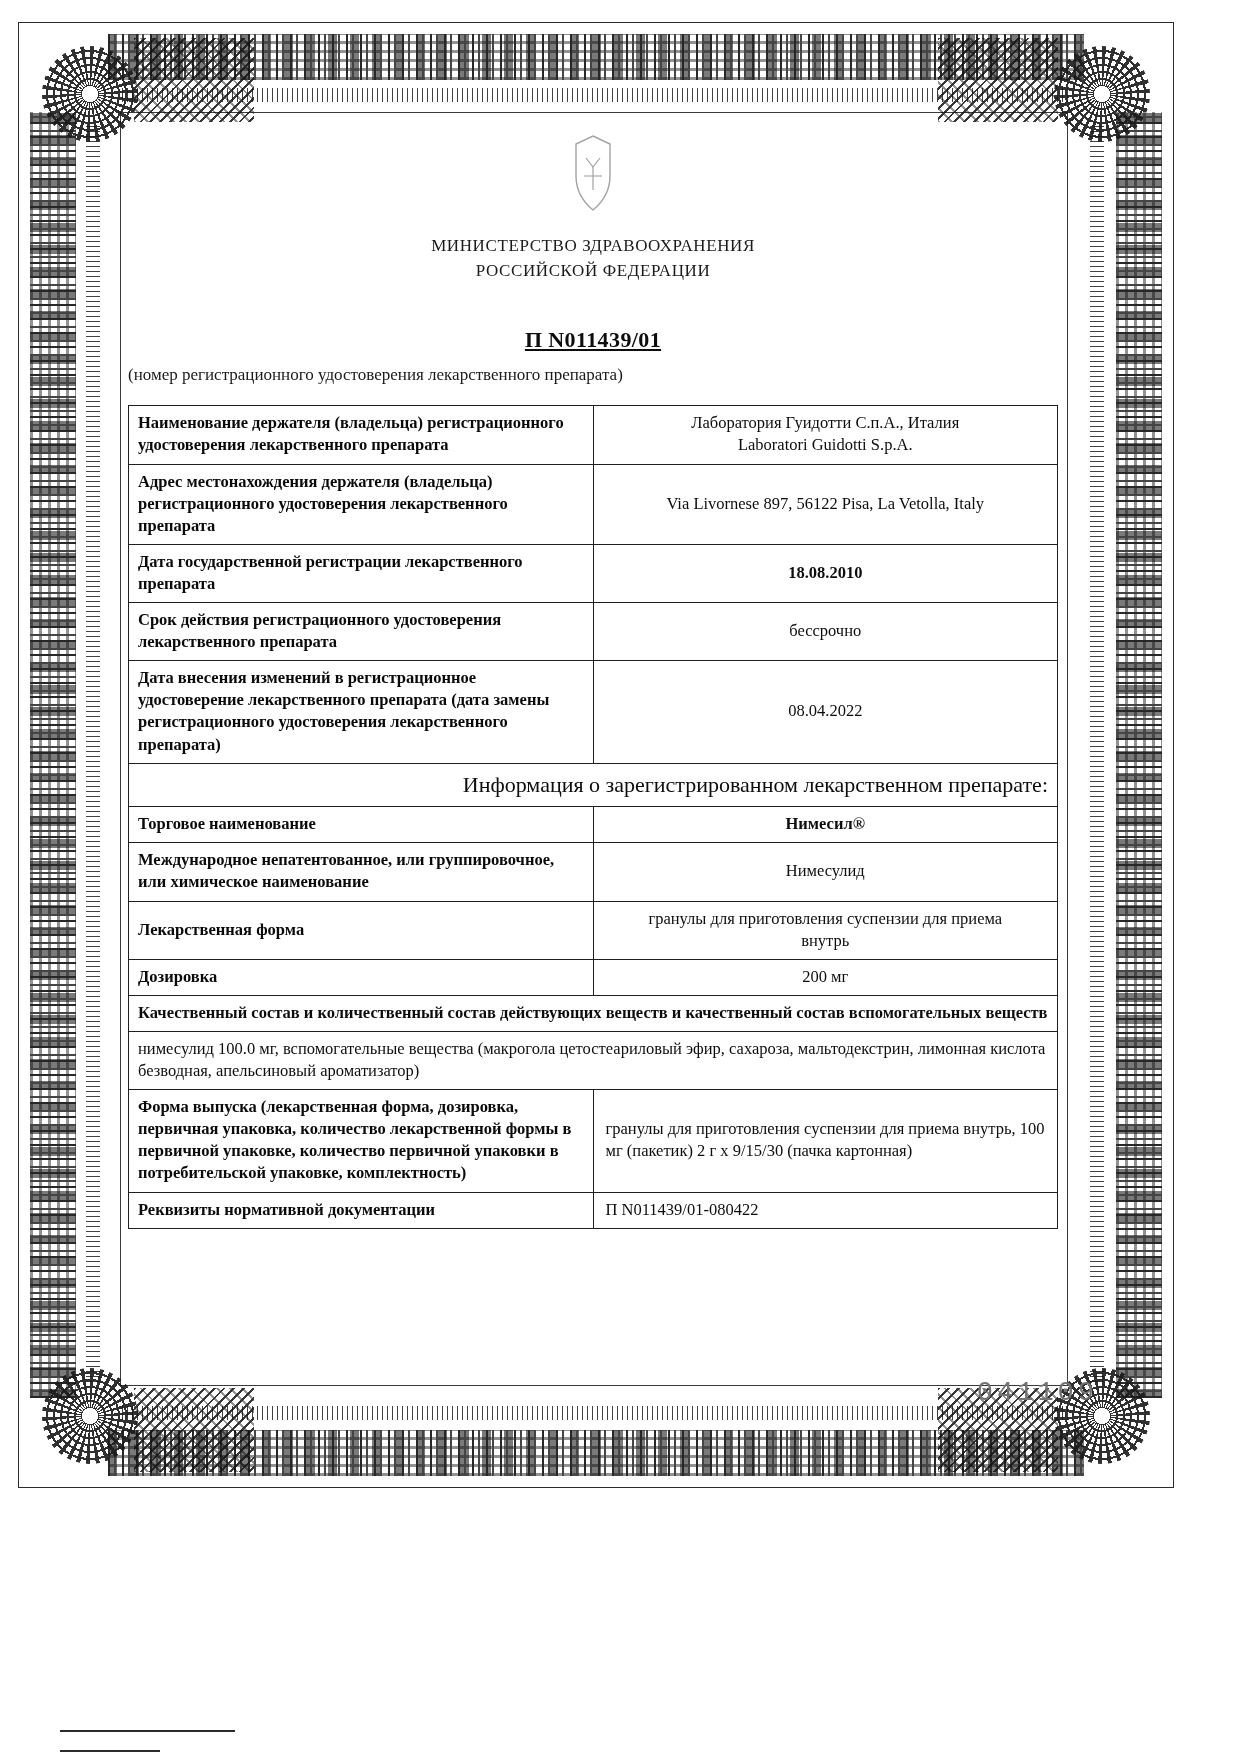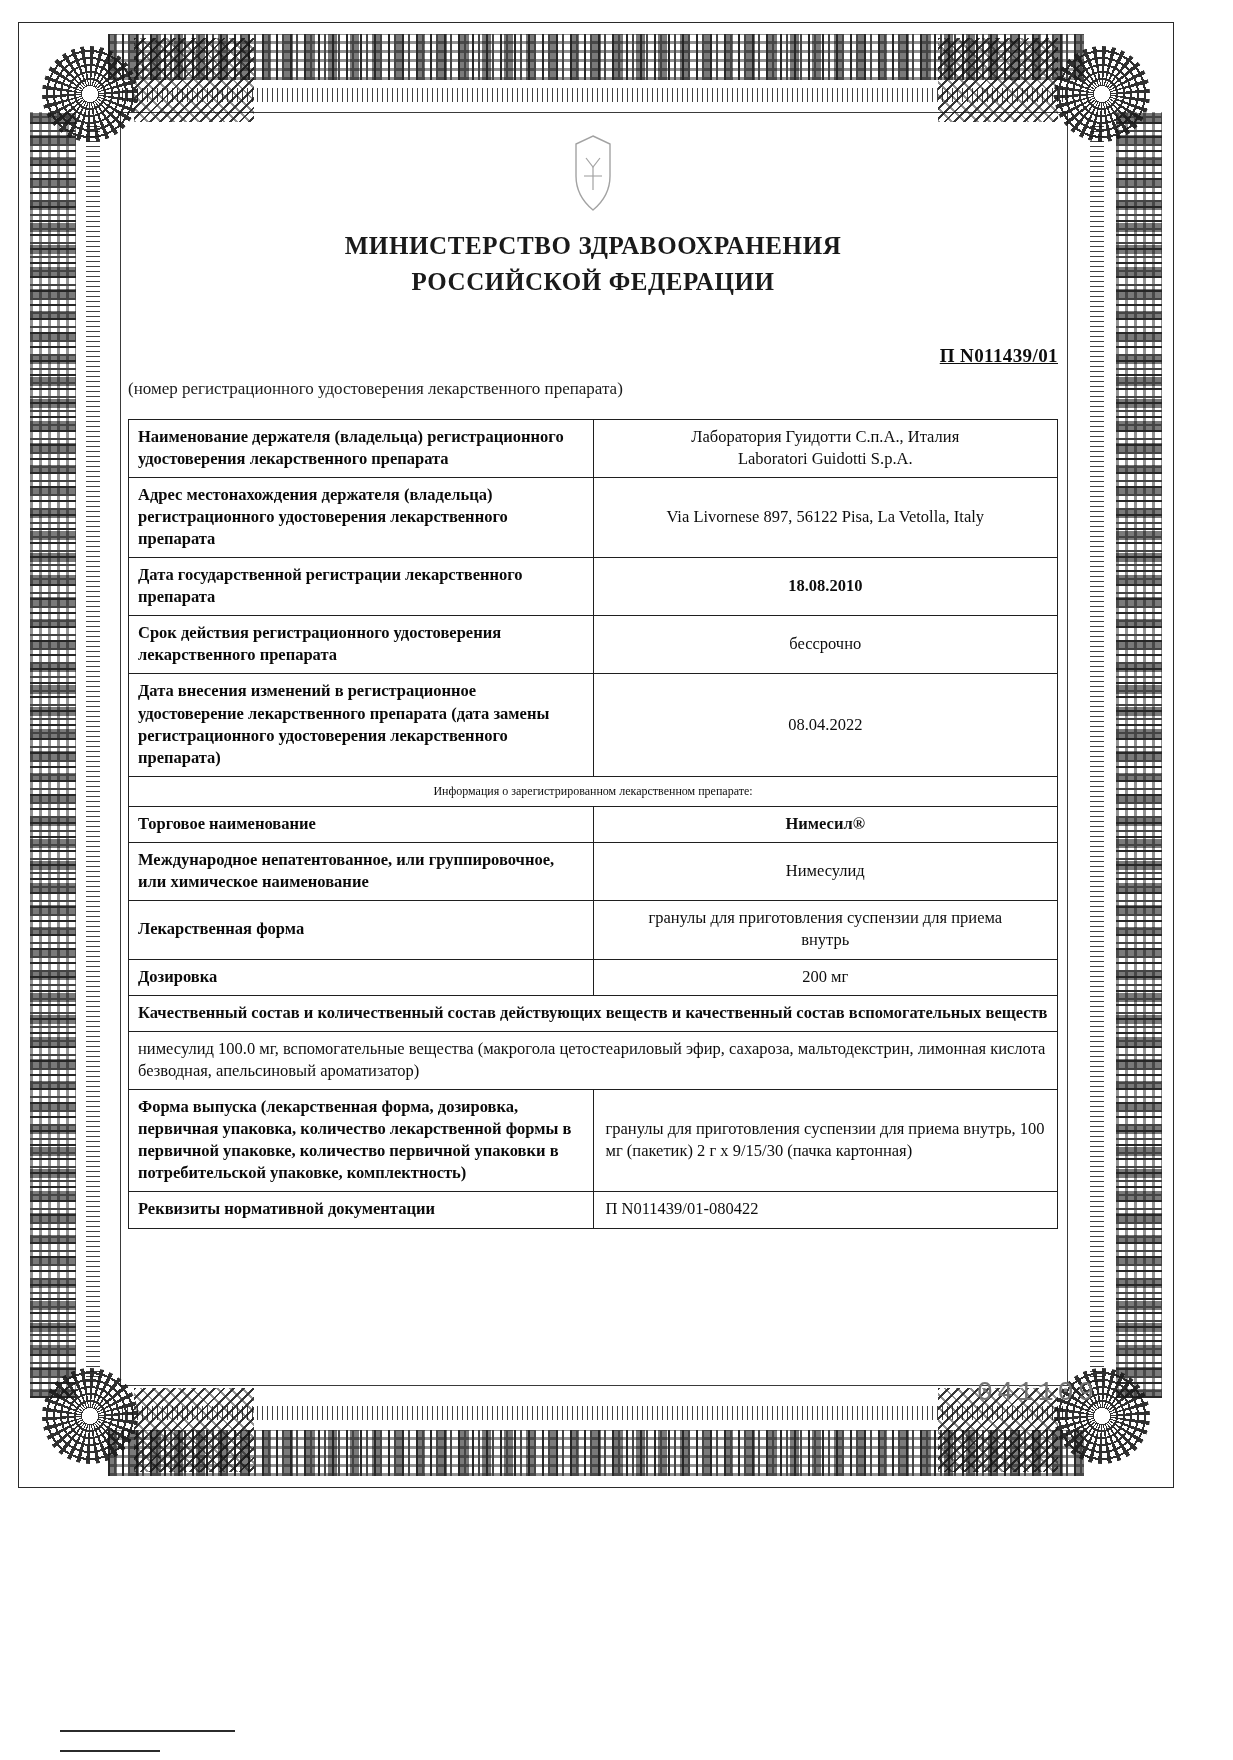--- a/index.html
+++ b/index.html
@@ -141,43 +141,42 @@
 
   #emblem {
     width: 62px;
     height: 82px;
     margin: 12px auto 6px auto;
     opacity: .45;
   }
 
   .ministry {
     text-align: center;
-    font-size: 25px;
+    font-size: 17px;
     letter-spacing: .6px;
     line-height: 1.45;
-    margin-top: 14px;
+    margin-top: 20px;
     color: #1a1a1a;
-    font-weight: bold;
   }
 
   .cert-title {
     text-align: center;
     font-weight: bold;
     font-size: 30px;
     line-height: 1.38;
     margin-top: 28px;
     letter-spacing: .2px;
     color: #080808;
   }
   .cert-title .line2 { white-space: nowrap; }
 
   .regnum {
-    text-align: right;
+    text-align: center;
     font-weight: bold;
-    font-size: 19px;
+    font-size: 22px;
     margin-top: 44px;
     text-decoration: underline;
     letter-spacing: .4px;
   }
   .regnum-caption {
     text-align: left;
     font-size: 17px;
     margin-top: 12px;
     color: #1a1a1a;
   }
@@ -201,23 +200,23 @@
     font-weight: bold;
     color: #0a0a0a;
   }
   td.val {
     text-align: center;
     font-weight: normal;
   }
   td.val.bold { font-weight: bold; }
   td.val.left { text-align: left; padding-left: 12px; }
   td.section {
-    text-align: center;
+    text-align: right;
     font-weight: normal;
-    font-size: 12px;
+    font-size: 22px;
     padding: 5px 9px;
   }
   td.full-bold {
     font-weight: bold;
     text-align: left;
   }
   td.full-plain {
     font-weight: normal;
     text-align: left;
     line-height: 1.35;

